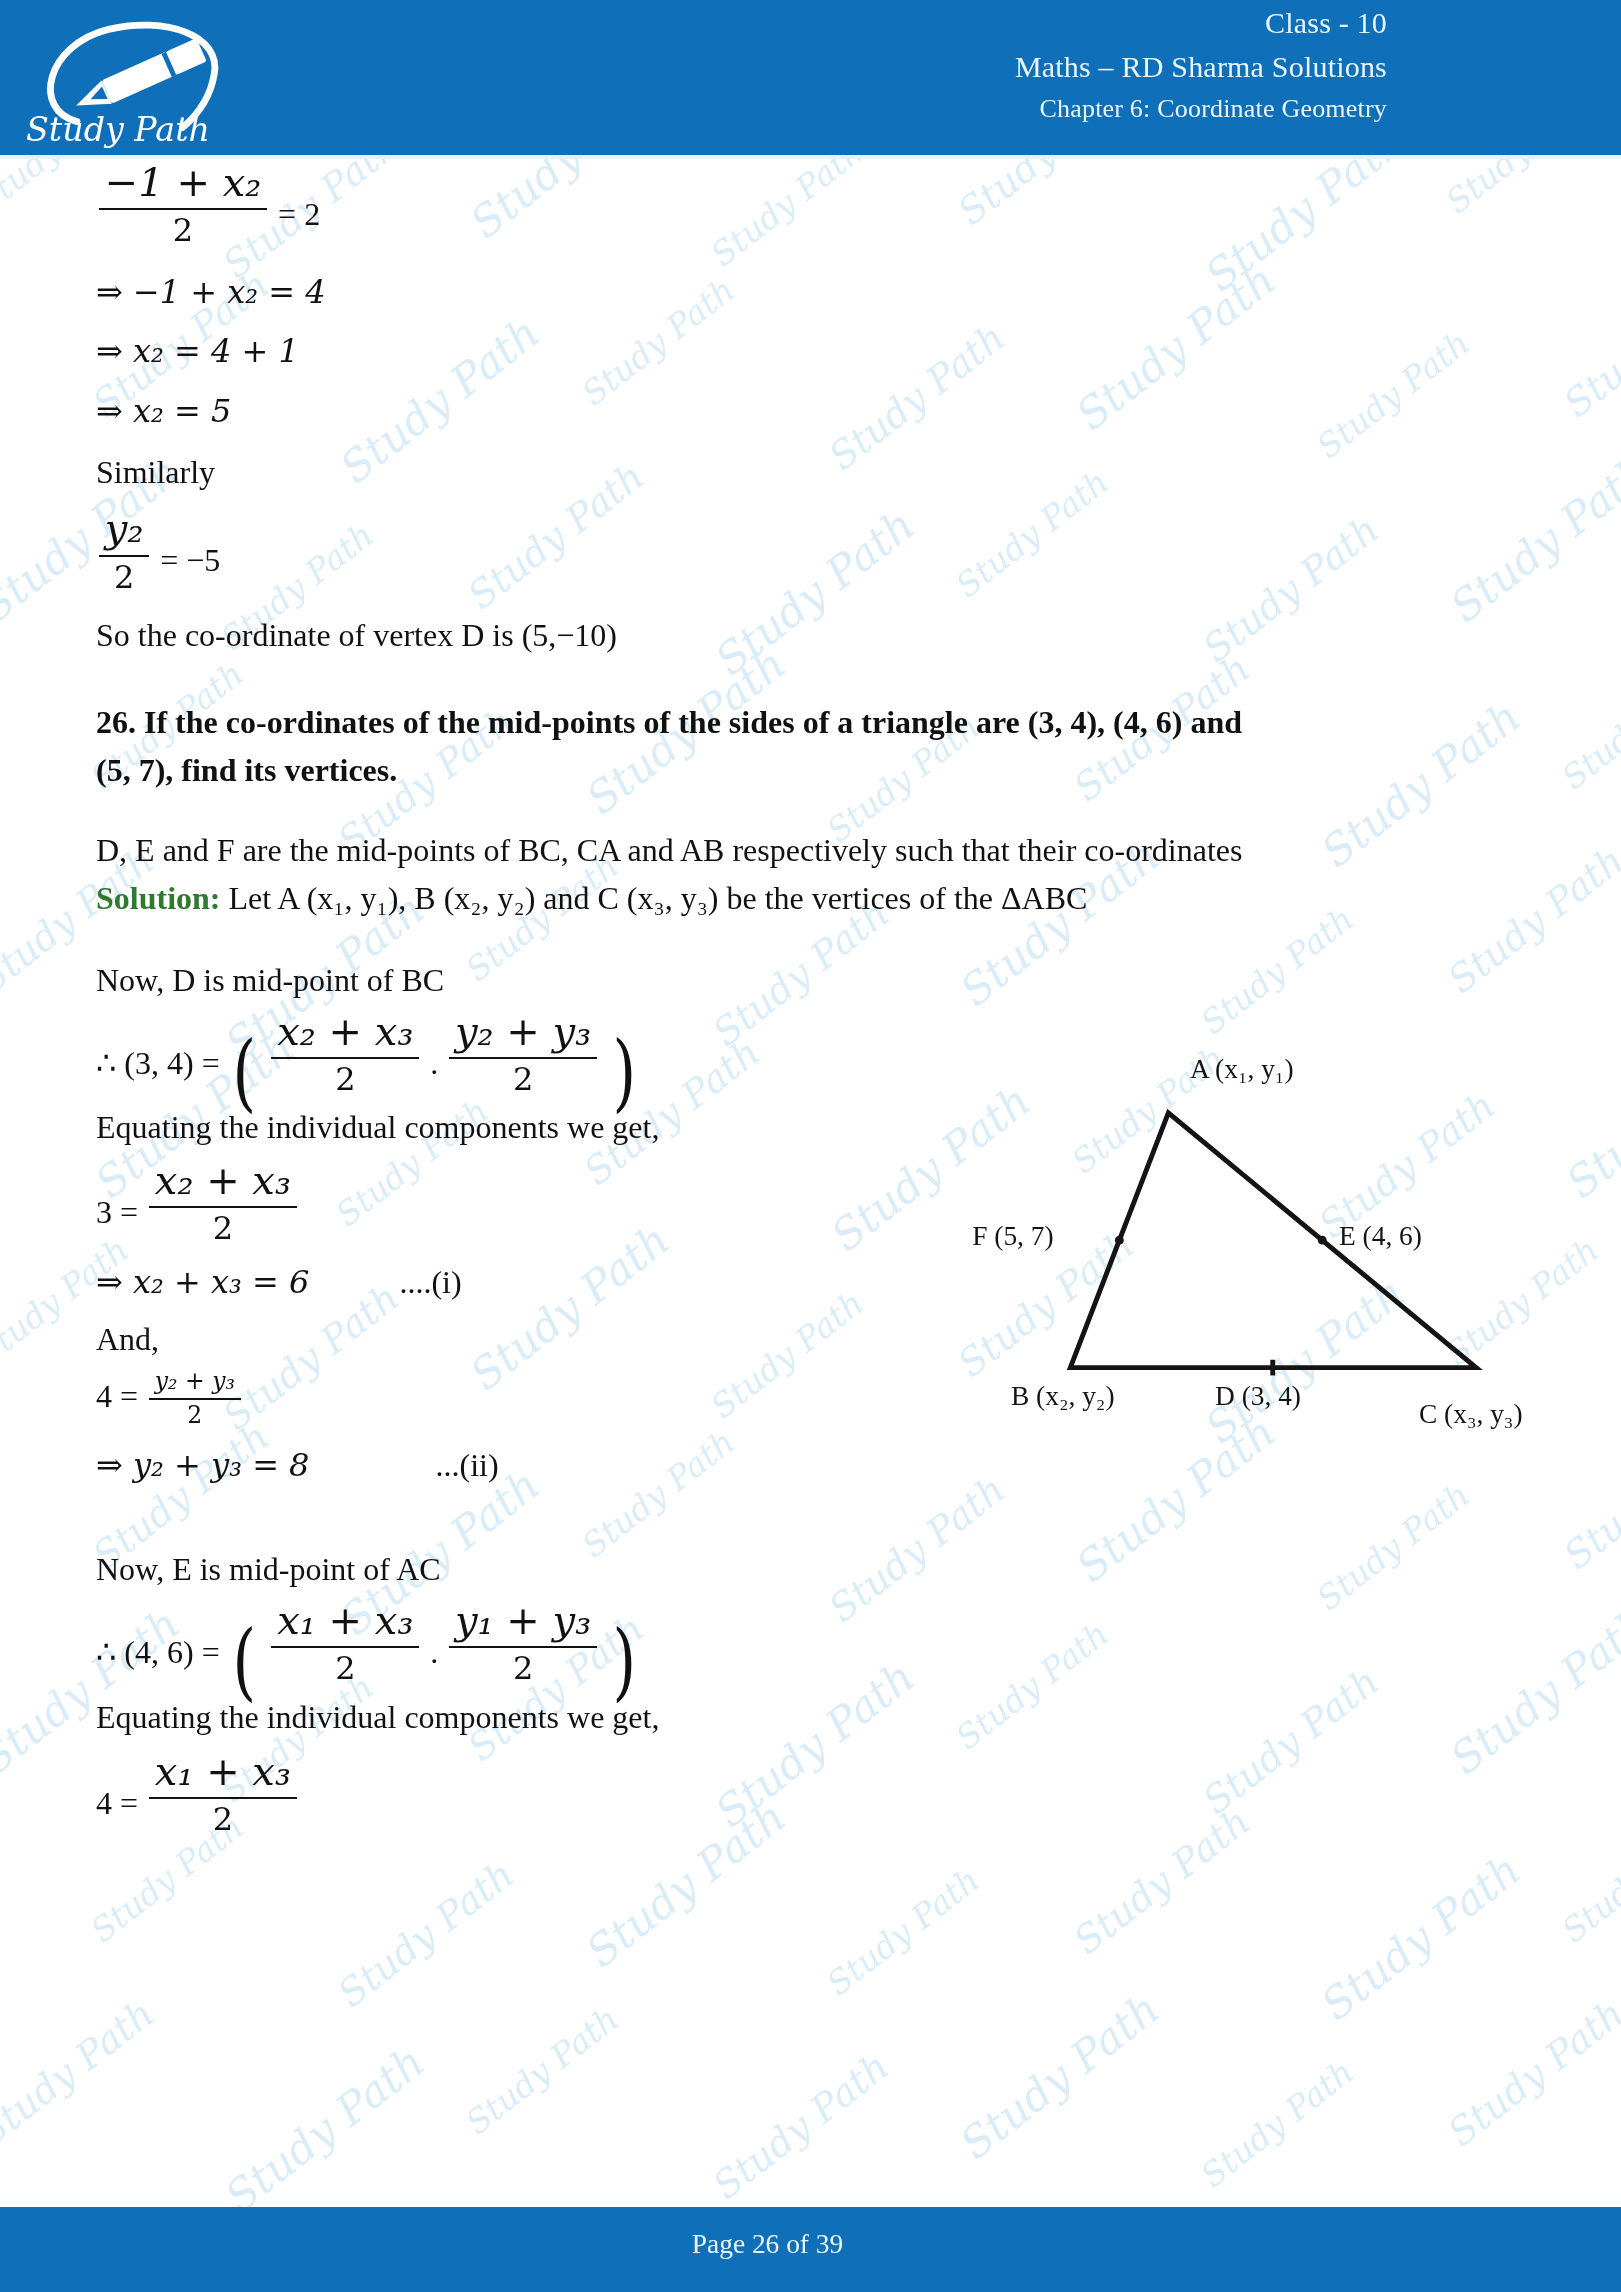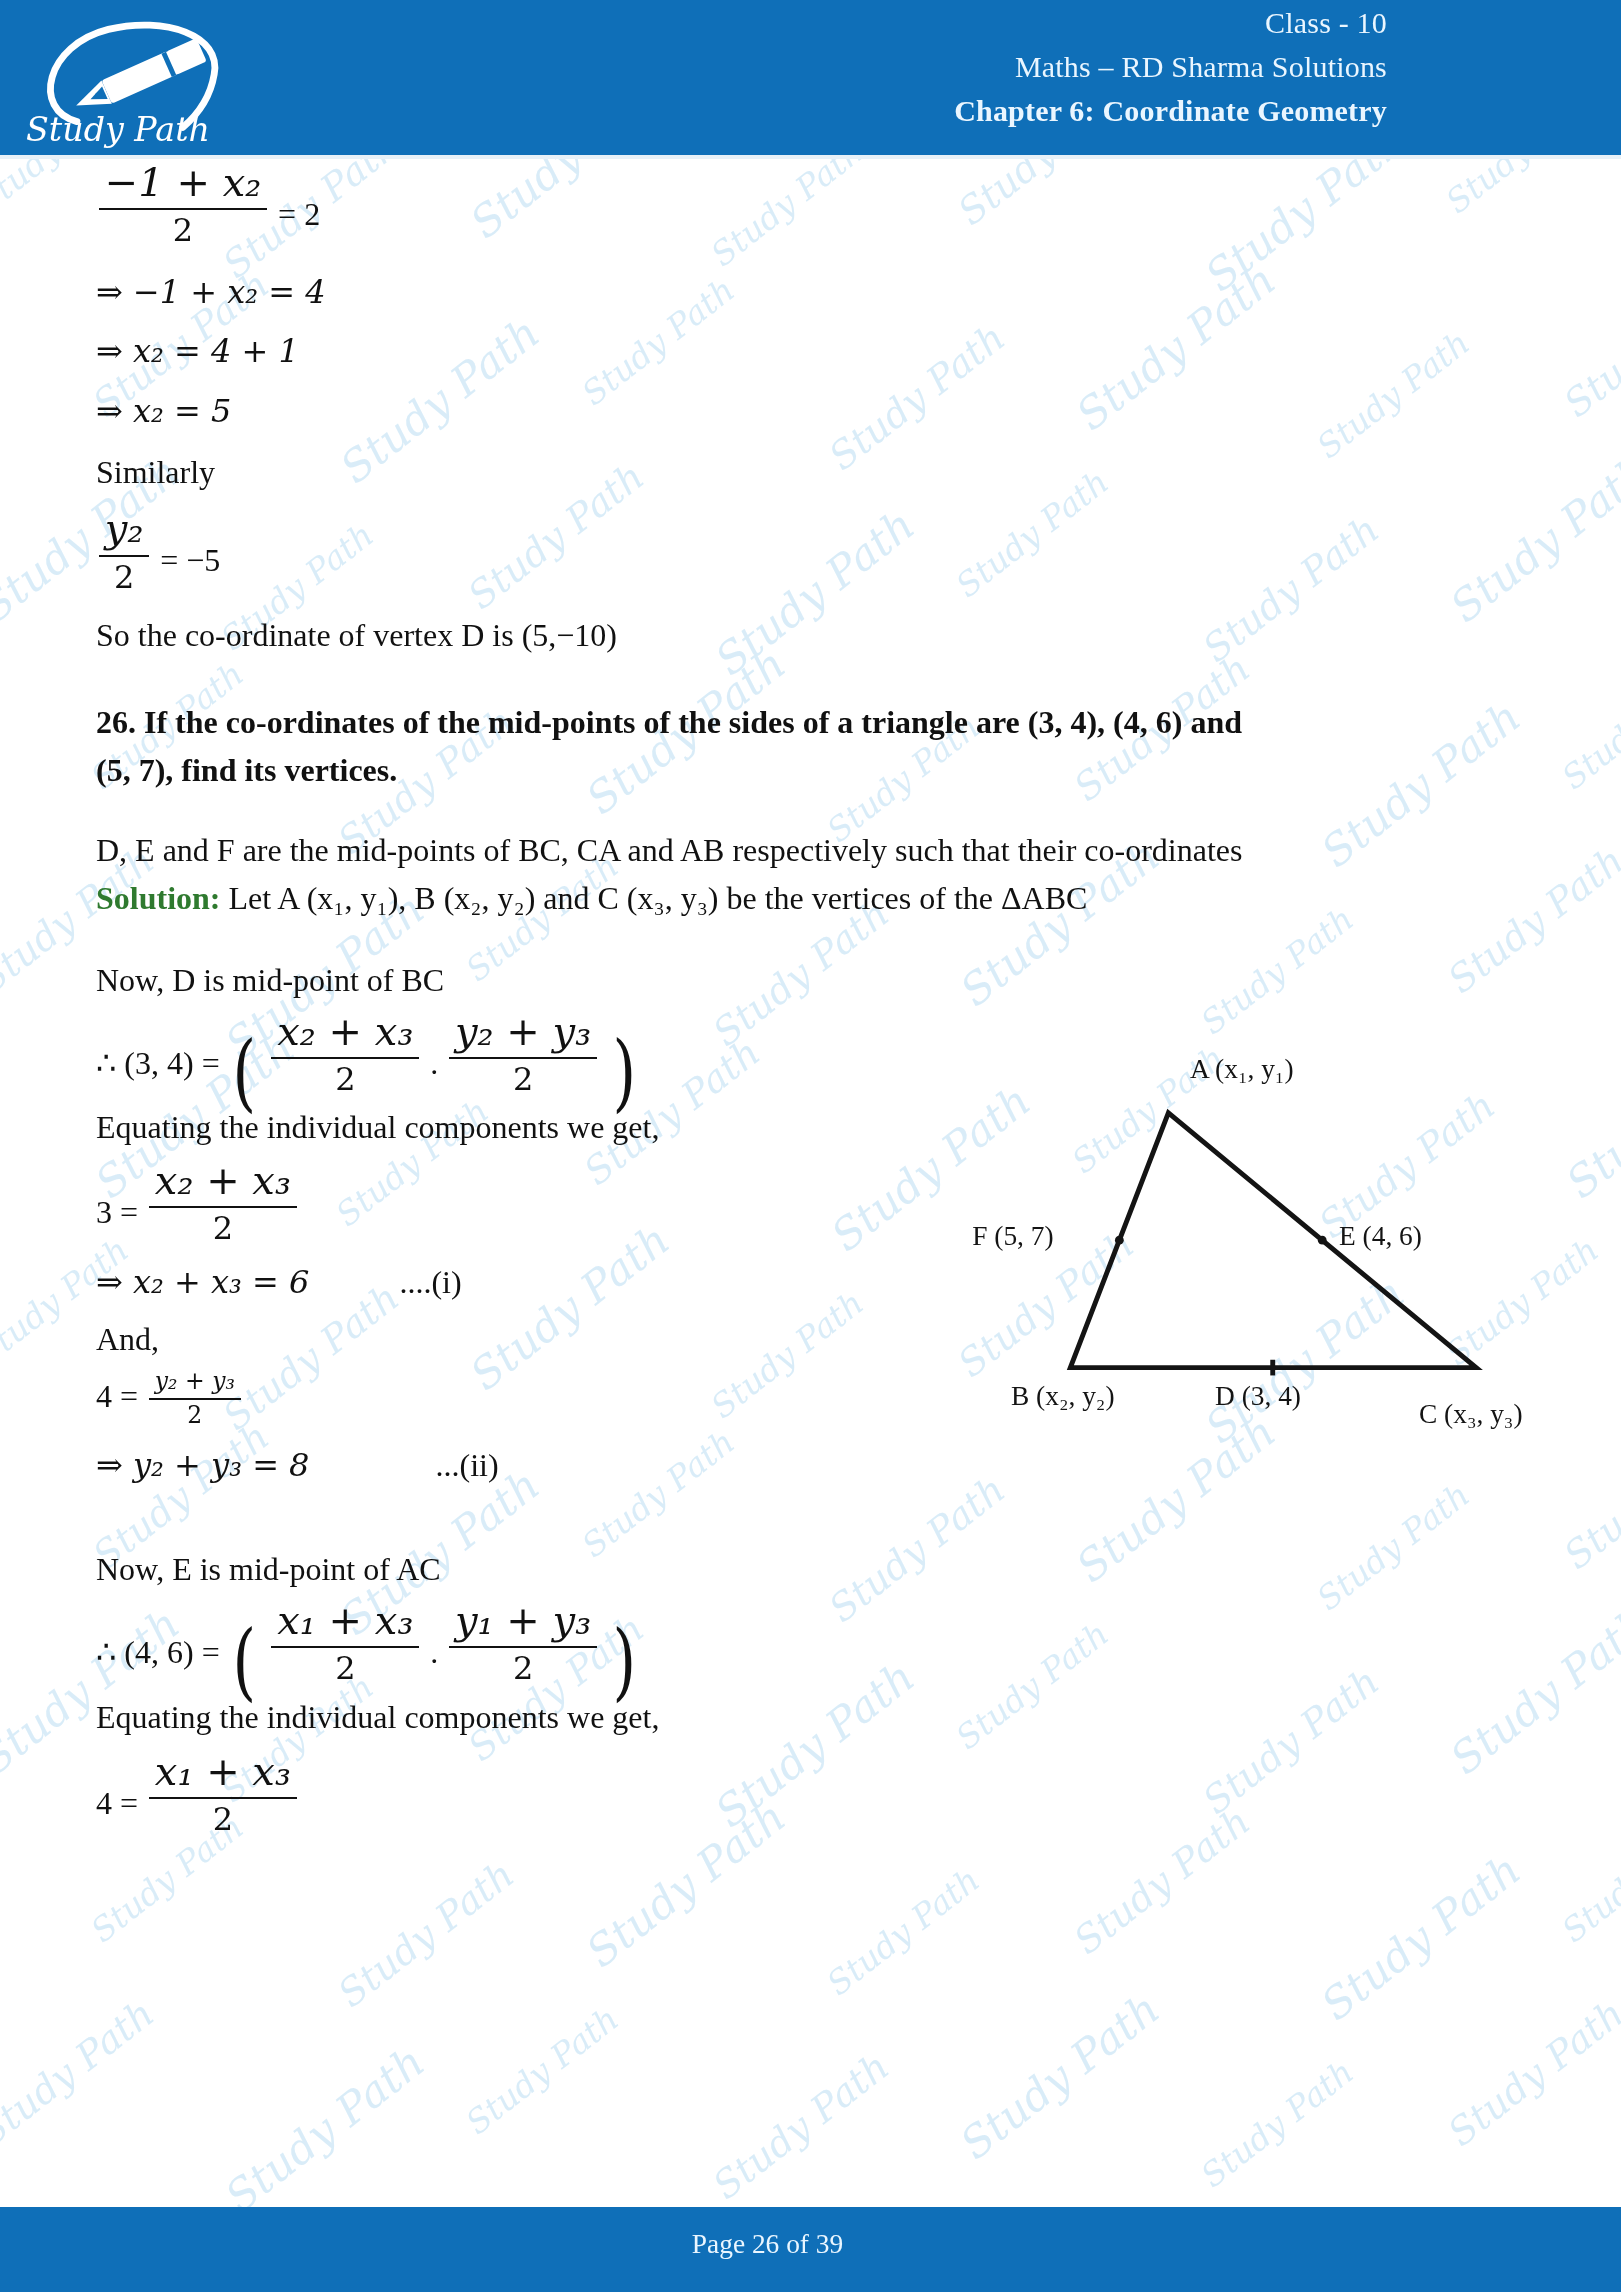--- a/index.html
+++ b/index.html
@@ -39,21 +39,21 @@
     color: #eaf6ff;
     font-family: "Liberation Serif", serif;
   }
   .title-line {
     line-height: 1.0;
     letter-spacing: 0.2px;
     white-space: nowrap;
   }
   .tl1 { font-size: 30px; margin-bottom: 14.7px; }
   .tl2 { font-size: 30px; margin-bottom: 13.7px; }
-  .tl3 { font-size: 30px; font-weight: bold; }
+  .tl3 { font-size: 26px; }
 
   .header-rule {
     position: absolute;
     left: 0; top: 155px;
     width: 1621px; height: 3.9px;
     background: #e7f1f8;
   }
 
   
   .footer {

